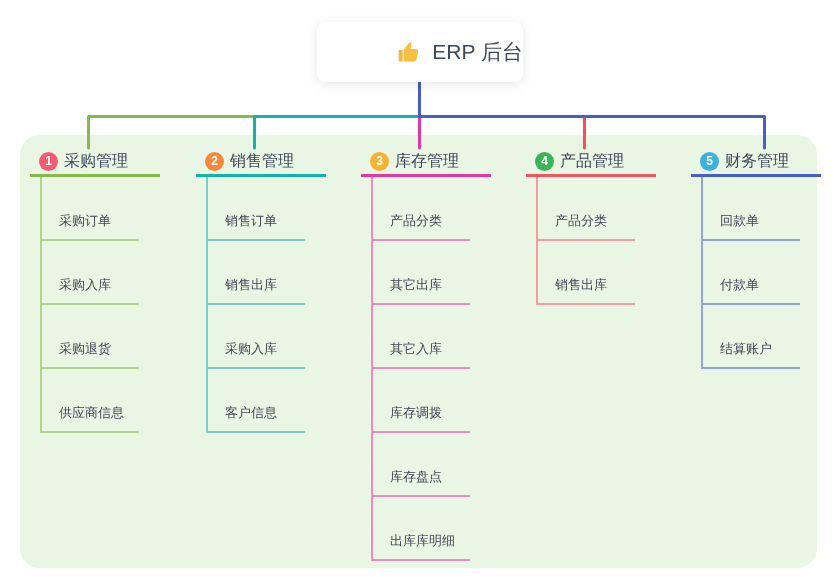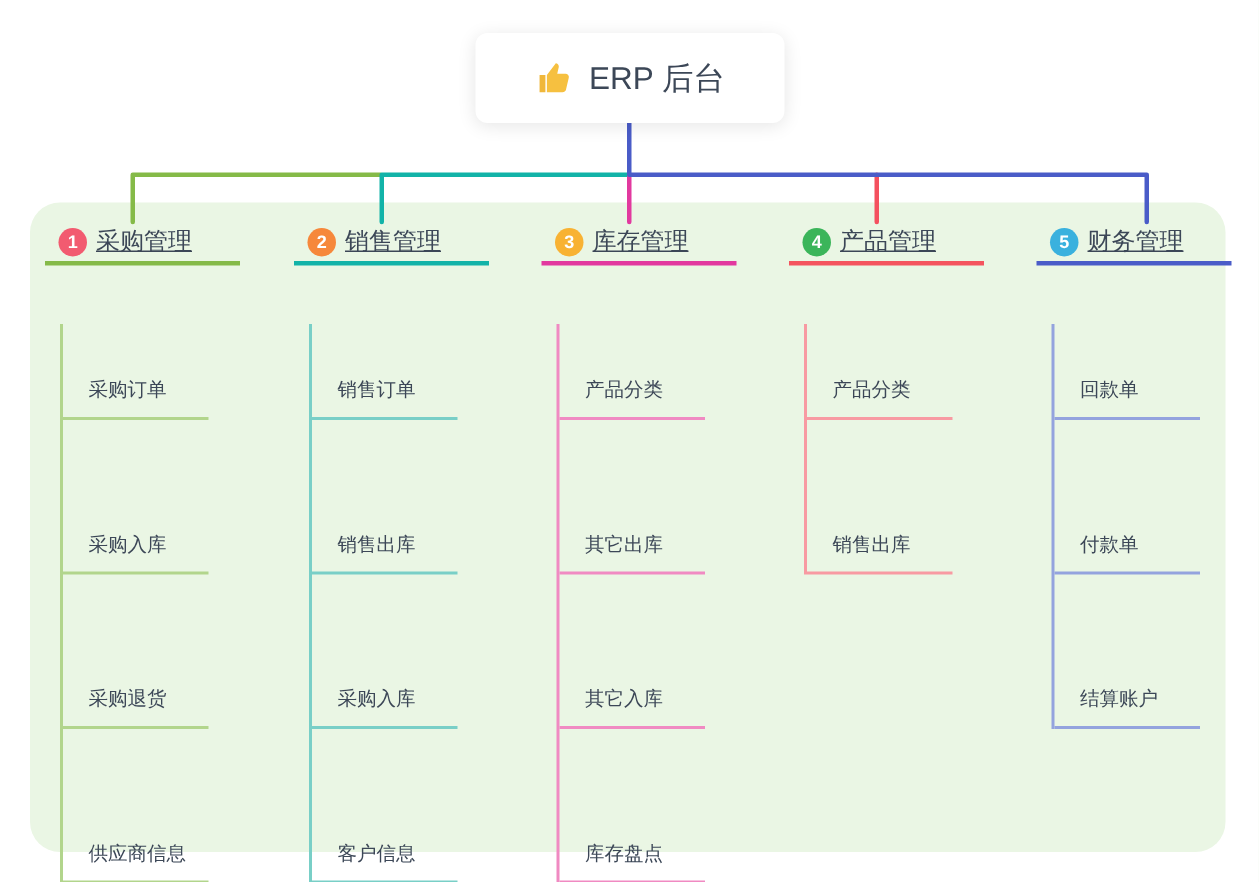--- a/index.html
+++ b/index.html
@@ -9,35 +9,35 @@
   
   #panel { position:absolute; left:20px; top:135px; width:797px; height:433px;
            background:#eaf6e4; border-radius:20px; }
 
   
   #lines { position:absolute; left:0; top:0; width:839px; height:588px; pointer-events:none; }
 
   
   #root-node { position:absolute; left:317px; top:22px; width:206px; height:60px;
                background:#ffffff; border-radius:8px; box-shadow:0 2px 12px rgba(0,0,0,0.10);
-               display:flex; align-items:center; justify-content:center; gap:10px;
+               display:flex; align-items:center; justify-content:flex-end; gap:10px;
                font-size:21px; color:#3c4757; z-index:3; }
   #root-node .thumb { width:26px; height:26px; display:inline-block; }
 
   
   .branch { position:absolute; width:140px; z-index:2; }
   .head { box-sizing:border-box; height:29px; width:130px; display:flex; align-items:center;
           gap:6px; padding-left:9px; border-bottom:3px solid var(--line); cursor:pointer; }
   .badge { flex:0 0 auto; width:19px; height:19px; border-radius:50%; background:var(--badge);
            color:#ffffff; font-size:12px; font-weight:bold; line-height:19px; text-align:center; }
-  .head .title { font-size:16px; color:#3c4757; white-space:nowrap;text-decoration:underline; }
+  .head .title { font-size:16px; color:#3c4757; white-space:nowrap; }
   .children { border-left:2px solid var(--child-line); margin-left:10px; width:max-content; }
   .child { box-sizing:content-box; height:53px; display:flex; align-items:flex-end;
            padding:0 10px 9px 17px; border-bottom:2px solid var(--child-line);
-           font-size:13px; color:#3c4757; white-space:nowrap; min-width:70px; cursor:pointer;margin-top:39px; }
+           font-size:13px; color:#3c4757; white-space:nowrap; min-width:70px; cursor:pointer; }
 </style>
 </head>
 <body>
 
 <div id="canvas">
 
   <div id="panel"></div>
 
   <svg id="lines" xmlns="http://www.w3.org/2000/svg">
       <path d="M88.5 148 L88.5 116.5 L253.5 116.5" stroke="#85ba48" fill="none" stroke-width="3" stroke-linejoin="round" stroke-linecap="round"></path>
@@ -84,22 +84,22 @@
   </div>
       <div class="branch" style="left: 361px; top: 148px; --line: #e2399f; --child-line: #f08ac2; --badge: #f8b233;">
     <div class="head">
       <span class="badge">3</span>
       <span class="title">库存管理</span>
     </div>
     <div class="children">
           <div class="child">产品分类</div>
           <div class="child">其它出库</div>
           <div class="child">其它入库</div>
+          <div class="child">库存调拨</div>
           <div class="child">库存盘点</div>
-          <div class="child">库存调拨</div>
           <div class="child">出库库明细</div>
         </div>
   </div>
       <div class="branch" style="left: 526px; top: 148px; --line: #f4545e; --child-line: #f89aa2; --badge: #3bb55a;">
     <div class="head">
       <span class="badge">4</span>
       <span class="title">产品管理</span>
     </div>
     <div class="children">
           <div class="child">产品分类</div>

